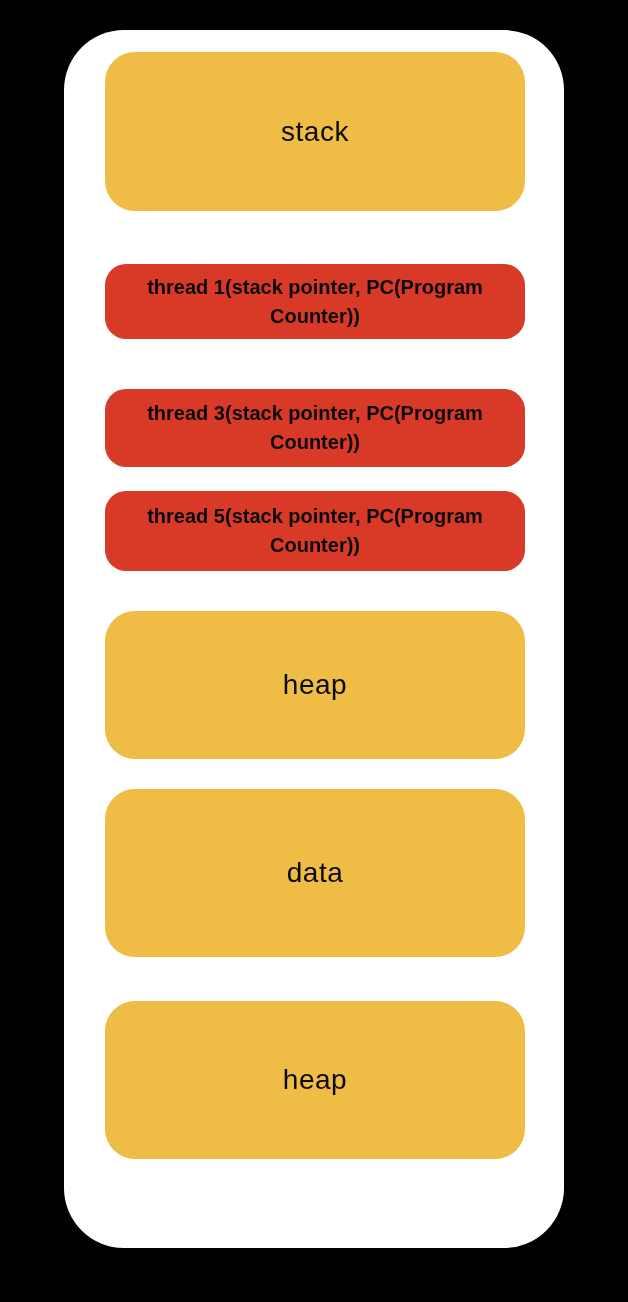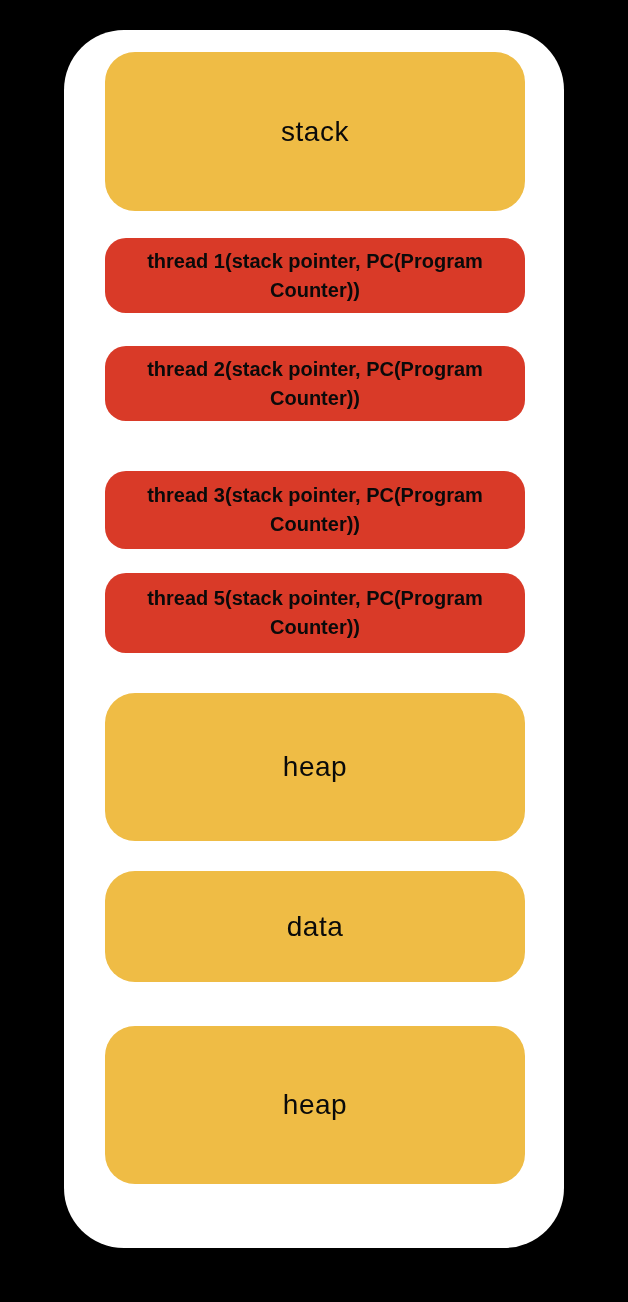--- a/index.html
+++ b/index.html
@@ -42,39 +42,38 @@
   }
   .thread{
     background:var(--thread);
     border-radius:21px;
     font-size:20px;
     font-weight:700;
     line-height:1.45;
     padding:0 10px;
   }
   .b-stack{height:159px;margin-top:22px}
-  .b-t1{height:75px;margin-top:27px}
+  .b-t1{height:75px;margin-top:53px}
   .b-t2{height:75px;margin-top:33px}
   .b-t3{height:78px;margin-top:50px}
   .b-t4{height:80px;margin-top:24px}
   .b-heap{height:148px;margin-top:40px}
-  .b-data{height:111px;margin-top:30px}
+  .b-data{height:168px;margin-top:30px}
   .b-code{height:158px;margin-top:44px}
 </style>
 </head>
 <body>
 
 <div class="canvas">
   <div class="container">
 
     <div class="block seg b-stack">stack</div>
 
     <div class="block thread b-t1">thread 1(stack pointer, PC(Program Counter))</div>
 
-    <div class="block thread b-t2">thread 2(stack pointer, PC(Program Counter))</div>
 
     <div class="block thread b-t3">thread 3(stack pointer, PC(Program Counter))</div>
 
     <div class="block thread b-t4">thread 5(stack pointer, PC(Program Counter))</div>
 
     <div class="block seg b-heap">heap</div>
 
     <div class="block seg b-data">data</div>
 
     <div class="block seg b-code">heap</div>

